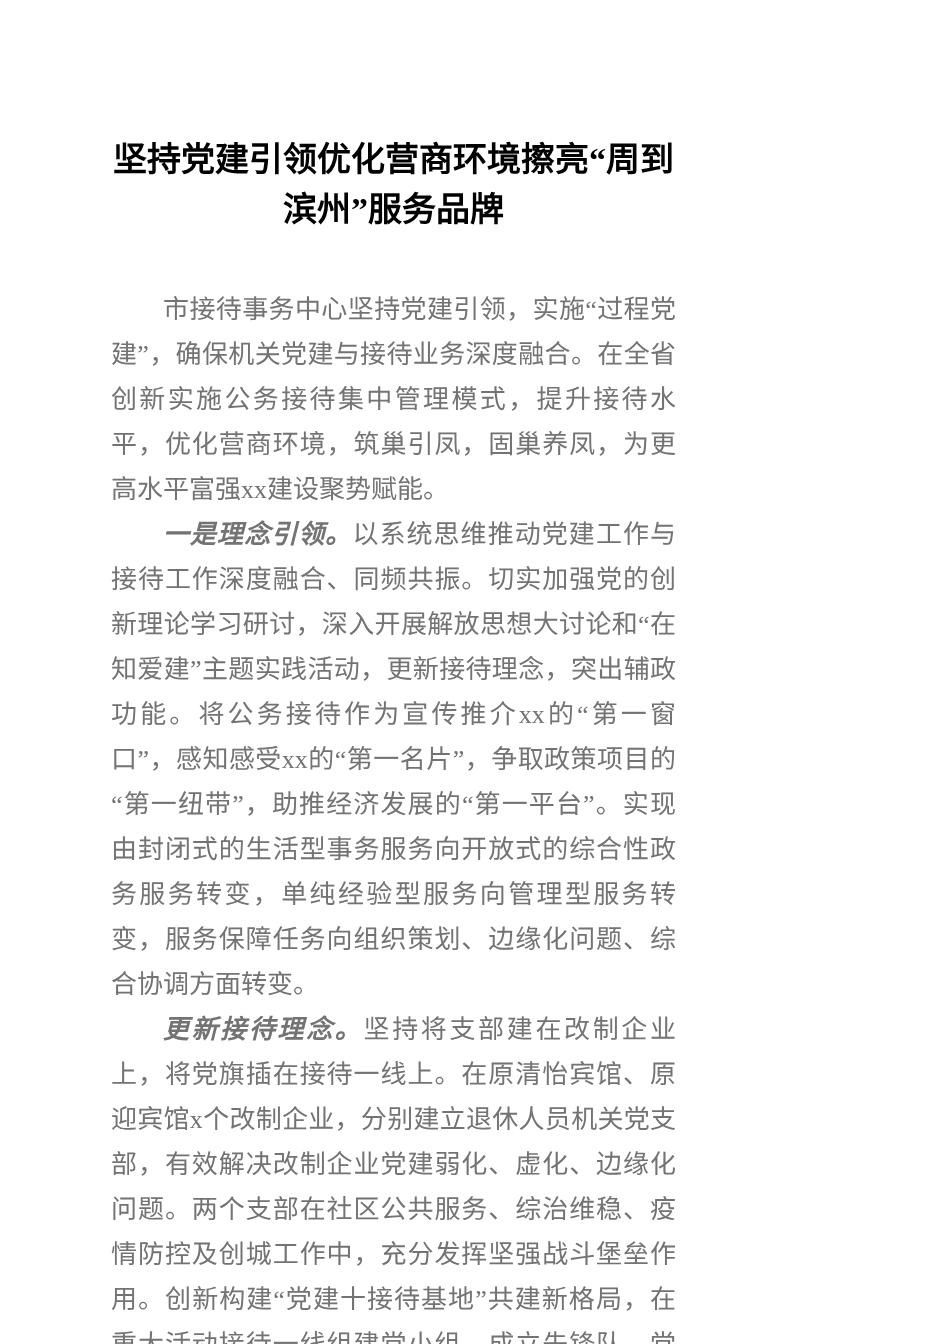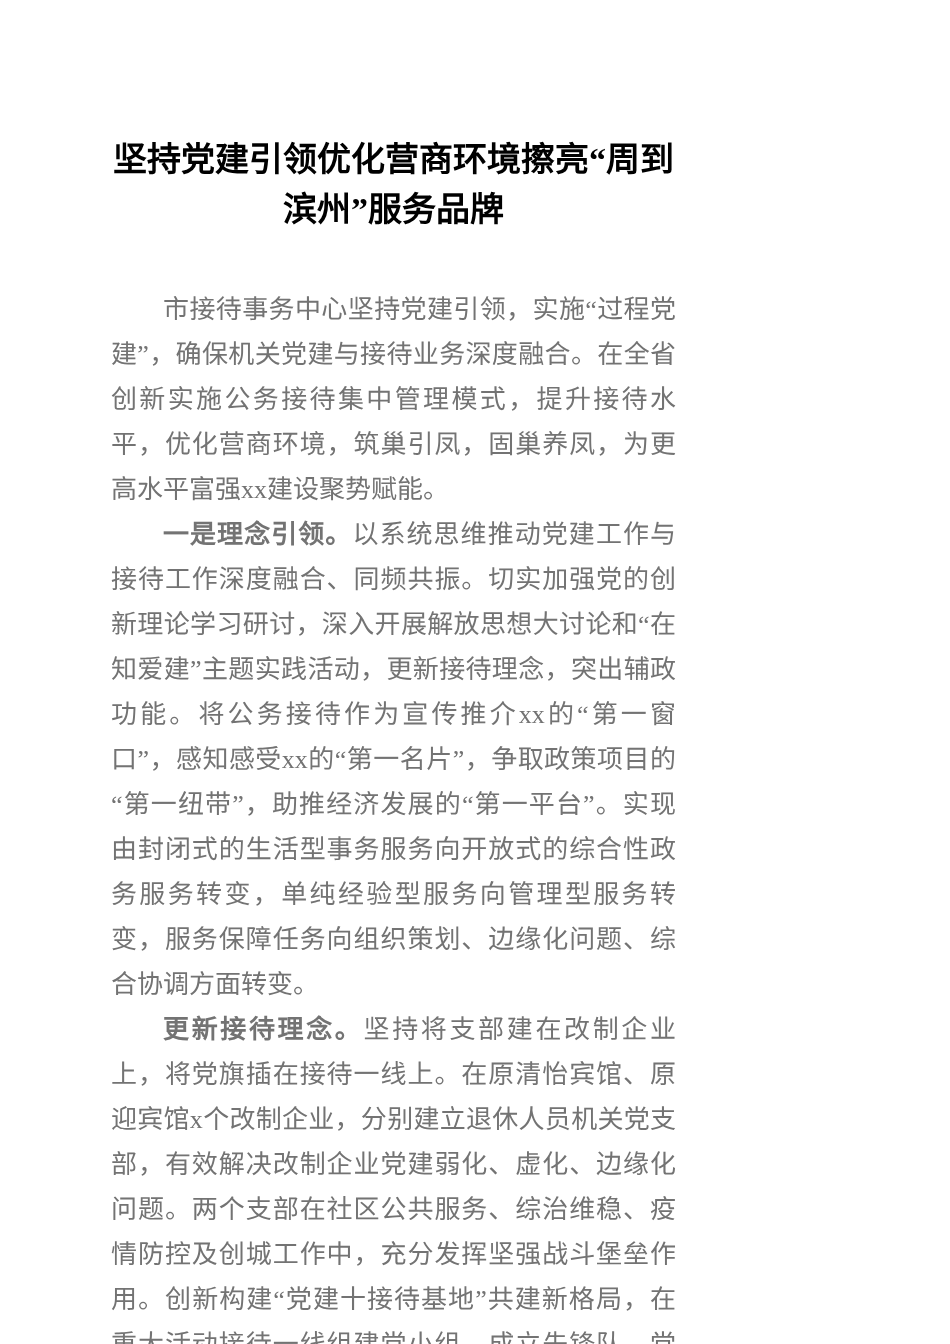--- a/index.html
+++ b/index.html
@@ -34,20 +34,21 @@
     text-align: justify;
     text-justify: inter-ideograph;
     color: #737373;
   }
   .para {
     text-indent: 2em;
     margin: 0;
   }
   .para .lead {
     font-weight: bold;
+    font-style: italic;
   }
 </style>
 </head>
 <body>
 
 <div class="page">
 
   <h1 class="doc-title">坚持党建引领优化营商环境擦亮“周到滨州”服务品牌</h1>
 
   <div class="doc-body">

